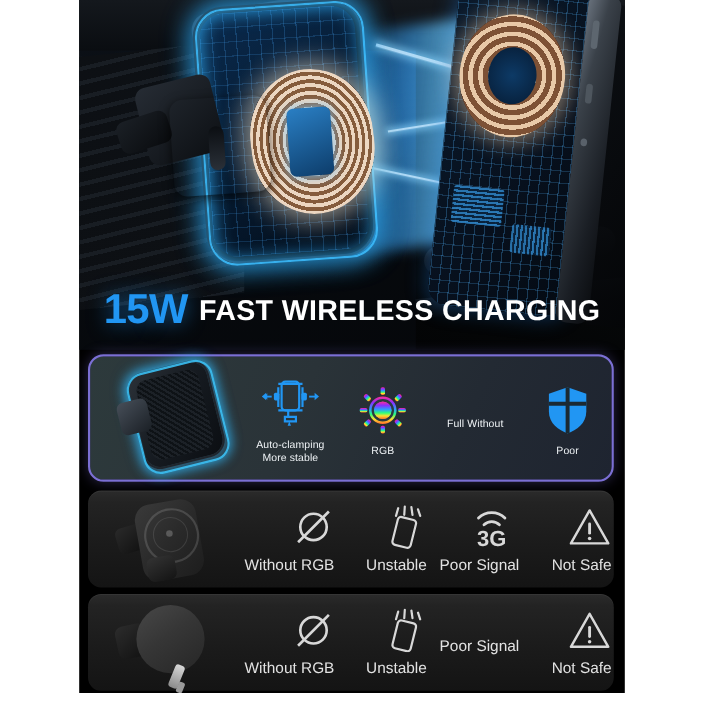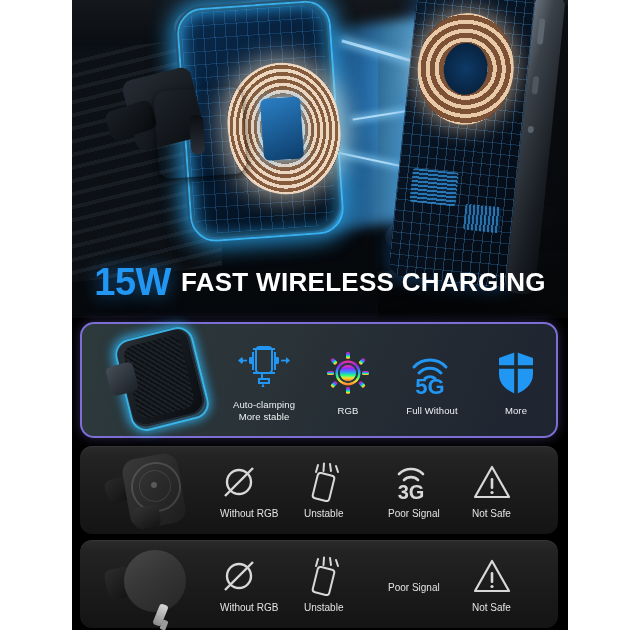--- a/index.html
+++ b/index.html
@@ -162,23 +162,23 @@
         background:linear-gradient(145deg,#484848 0%,#363636 45%,#262626 100%);}
   .ds-clip{position:absolute;left:6px;top:24px;width:28px;height:30px;border-radius:7px;
         background:linear-gradient(150deg,#2c2c2c,#111);transform:rotate(-12deg);}
   .ds-cable{position:absolute;left:56px;top:60px;width:9px;height:22px;border-radius:3px;
         background:linear-gradient(180deg,#d8d8d8,#8a8a8a);transform:rotate(22deg);}
   .ds-cable2{position:absolute;left:61px;top:76px;width:6px;height:10px;border-radius:2px;
         background:#9a9a9a;transform:rotate(22deg);}
 
   .cFeatRow{position:absolute;left:140px;top:0;width:336px;height:88px;
         display:flex;align-items:center;}
-  .cfeat{flex:1;display:flex;flex-direction:column;align-items:flex-start;justify-content:center;}
+  .cfeat{flex:1;display:flex;flex-direction:column;align-items:flex-end;justify-content:center;}
   .cfeat .ico{height:40px;display:flex;align-items:center;justify-content:center;}
-  .cfeat .lbl{margin-top:6px;font-size:10px;color:#e2e2e2;text-align:center;}
+  .cfeat .lbl{margin-top:6px;font-size:14px;color:#e2e2e2;text-align:center;}
 
   .gtxt{font-weight:bold;font-size:20px;fill:#d8d8d8;}
   .btxt{font-weight:bold;font-size:22px;fill:#2196f3;}
 </style>
 </head>
 <body>
 
 <div class="page">
   <div class="content">
 
@@ -289,41 +289,31 @@
                 <circle cx="22" cy="22" r="12.5"></circle>
               </g>
               <circle cx="22" cy="22" r="9" fill="none" stroke="#2b3a40" stroke-width="2.4"></circle>
               <circle cx="22" cy="22" r="8" fill="url(#rb)"></circle>
             </svg>
           </div>
           <div class="lbl">RGB</div>
         </div>
 
         <div class="feat">
-          <div class="ico">
-            <svg width="52" height="46" viewBox="0 0 52 46">
-              <g fill="none" stroke="#2196f3" stroke-width="3" stroke-linecap="round">
-                <path d="M8 17 A22 22 0 0 1 40 17"></path>
-                <path d="M13 23 A15 15 0 0 1 35 23"></path>
-                <path d="M19 28.5 A8 8 0 0 1 29 28.5"></path>
-              </g>
-              <text class="btxt" x="24" y="44" text-anchor="middle">5G</text>
-            </svg>
-          </div>
           <div class="lbl">Full Without</div>
         </div>
 
         <div class="feat">
           <div class="ico">
             <svg width="40" height="46" viewBox="0 0 40 46">
               <path d="M20 2 L37 8 v16 c0 11 -9 17 -17 20 C12 41 3 35 3 24 V8 Z" fill="#2196f3"></path>
               <path d="M20 2 v42 M3 17 h34" stroke="#1b2a33" stroke-width="3.6" fill="none"></path>
             </svg>
           </div>
-          <div class="lbl">More</div>
+          <div class="lbl">Poor</div>
         </div>
 
       </div>
     </div>
 
     <div class="crow r2">
       <div class="crowProd">
         <div class="ms-clip"></div>
         <div class="ms-body"></div>
         <div class="ms-ring"></div>

